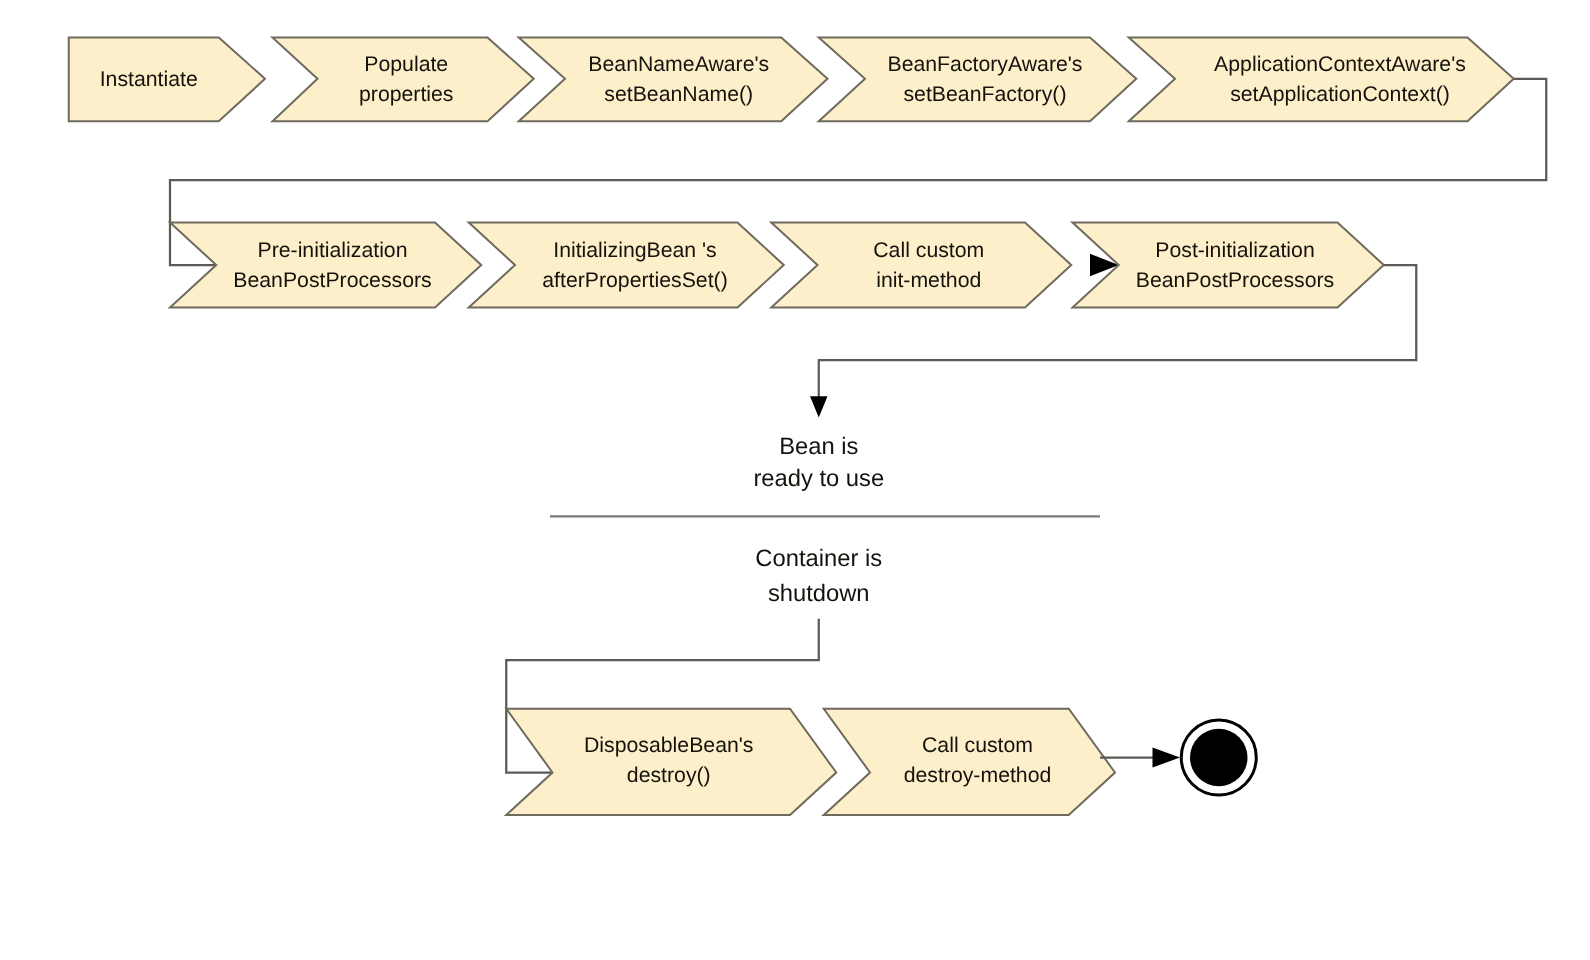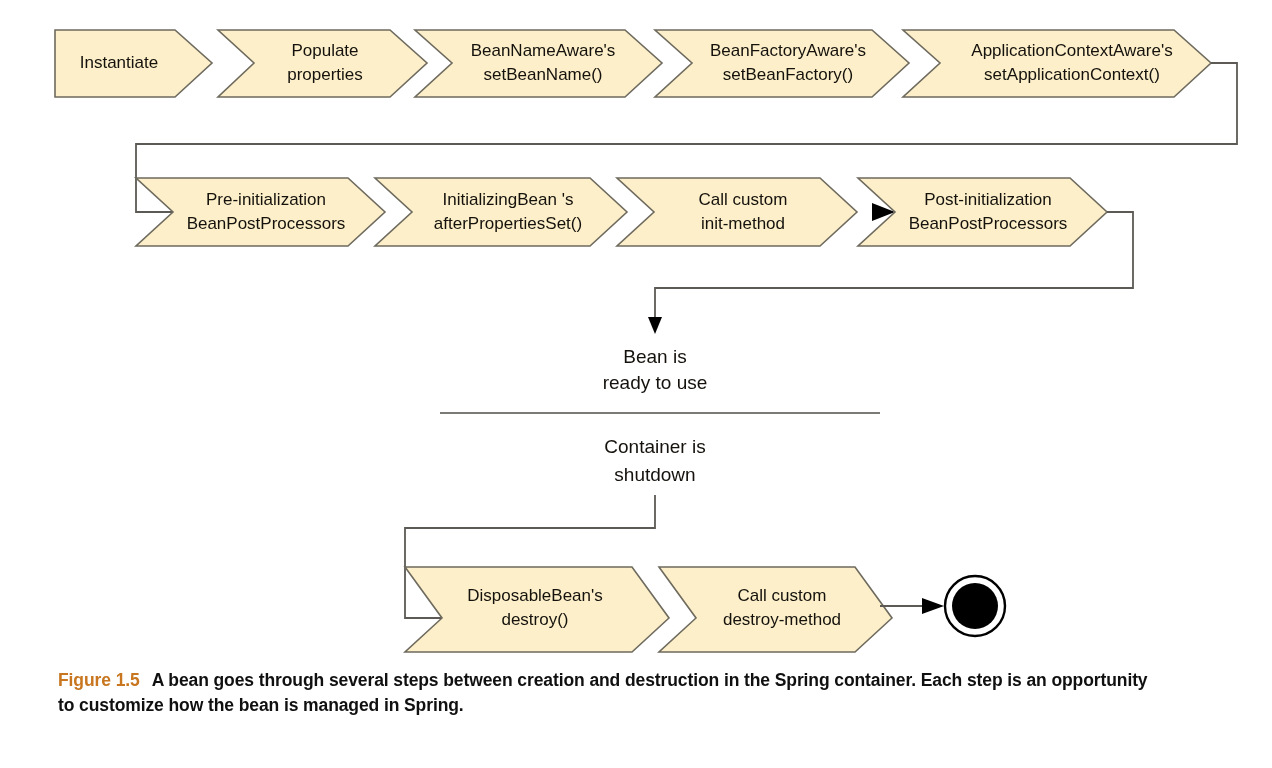--- a/index.html
+++ b/index.html
@@ -12,20 +12,21 @@
     height: 768px;
     font-family: "Liberation Sans", sans-serif;
     overflow: hidden;
     position: relative;
   }
   #figure-root {
     position: absolute;
     left: 0; top: 0;
     width: 1272px;
     height: 768px;
+    text-align: center;
   }
   svg.diagram {
     position: absolute;
     left: 0; top: 0;
     width: 1272px;
     height: 660px;
     display: block;
   }
   .chev-body {
     fill: #fcefc9;
@@ -193,17 +194,14 @@
       <path class="arrowhead-solid" d="M 922,598 L 944,606 L 922,614 Z"></path>
 
       <g>
         <circle class="end-ring-outer" cx="975" cy="606" r="30"></circle>
         <circle class="end-ring-inner" cx="975" cy="606" r="23"></circle>
       </g>
     </g>
 
   </svg>
 
-  <div class="caption">
-    <span class="fig-no">Figure 1.5</span><span>A bean goes through several steps between creation and destruction in the Spring container. Each step is an opportunity to customize how the bean is managed in Spring.</span>
-  </div>
 
 </div>
 
 </body></html>

